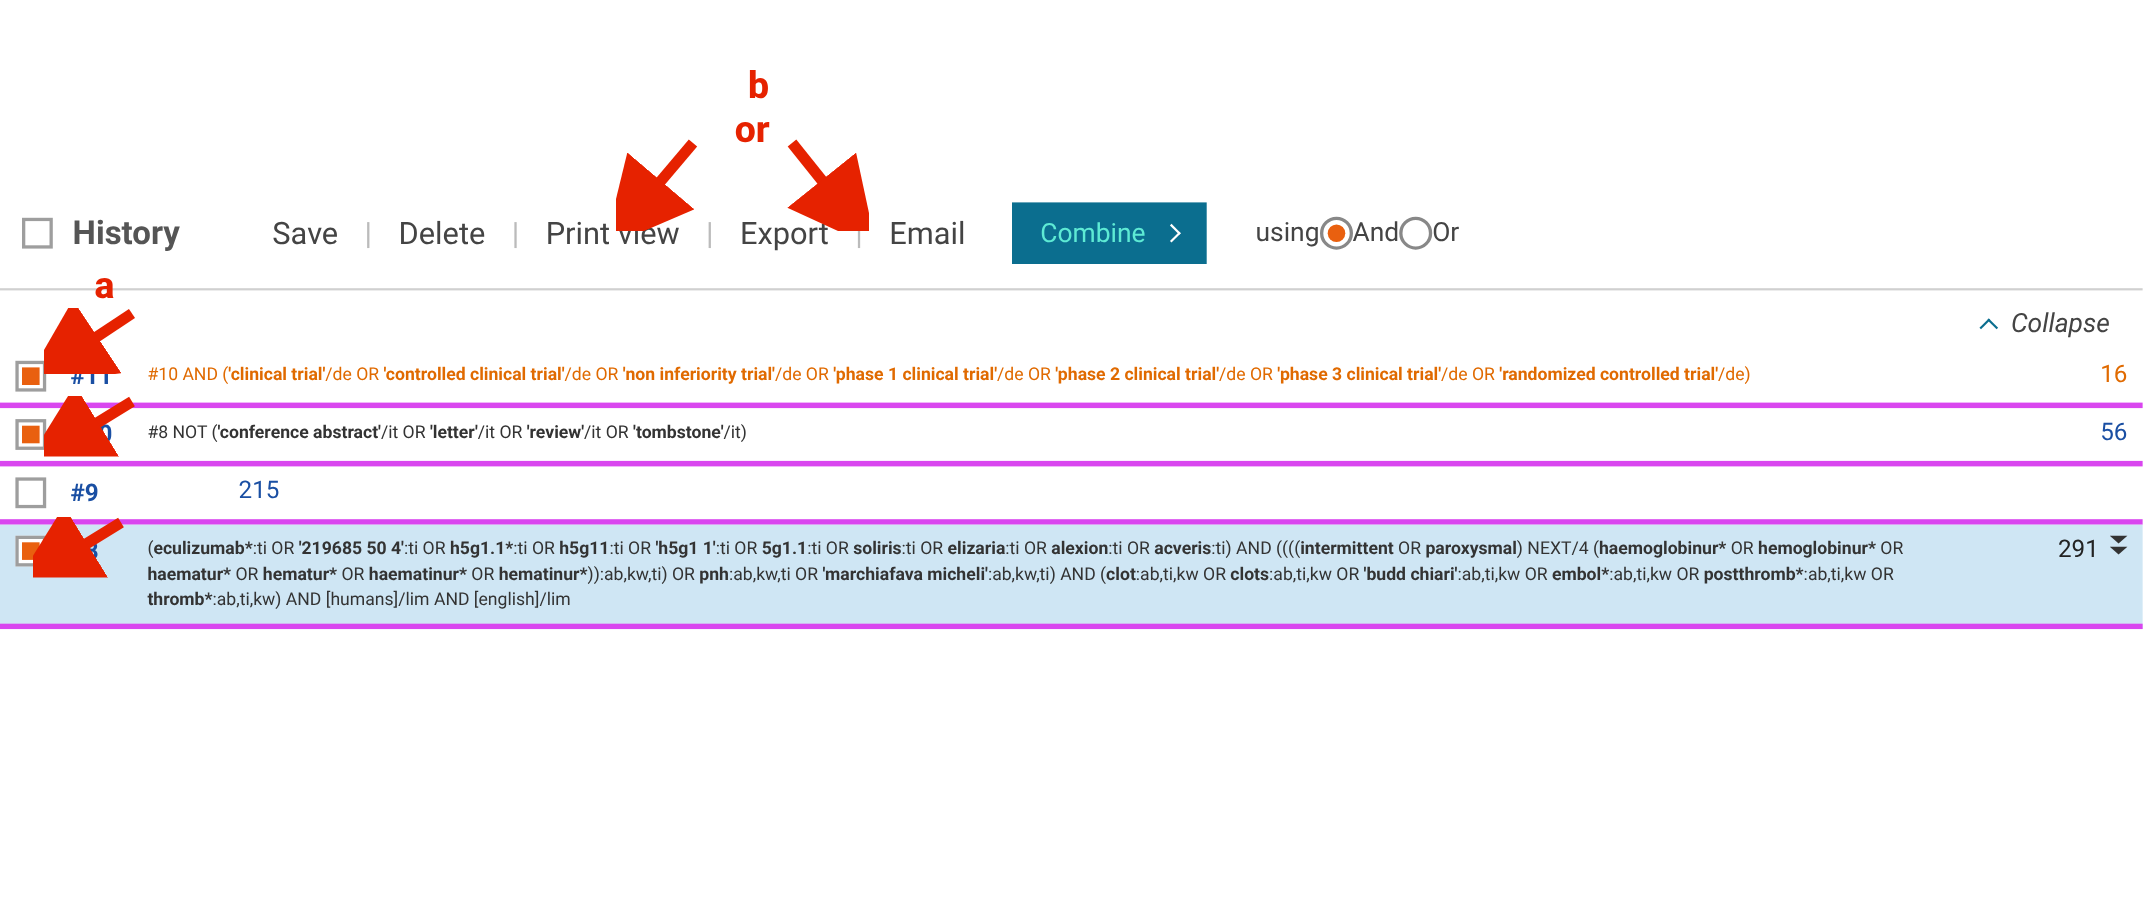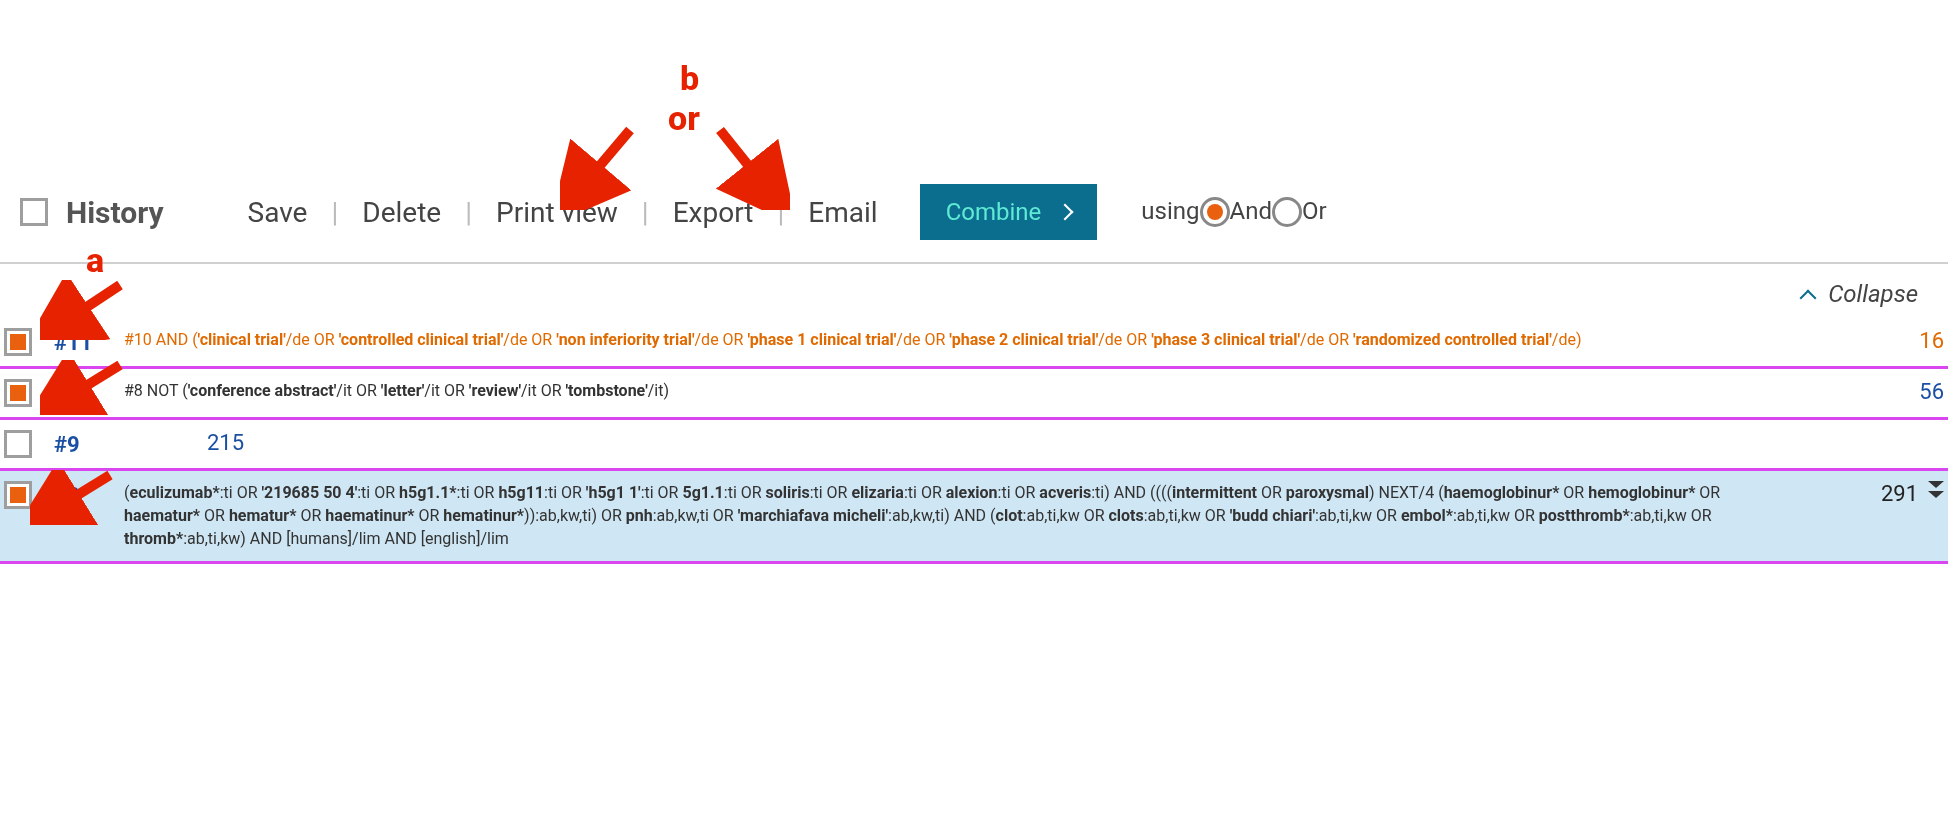--- a/index.html
+++ b/index.html
@@ -105,22 +105,22 @@
     border-left: 2px solid #0b6e8f;
     transform: rotate(45deg);
     margin-right: 8px;
     position: relative;
     top: 2px;
   }
   
   .hrow {
     display: flex;
     align-items: flex-start;
-    padding: 10px 4px;
-    border-bottom: 3px solid #d946ef;
+    padding: 10px 14px;
+    border-bottom: 5px solid #d946ef;
   }
   .hrow.highlight {
     background: #cfe6f4;
   }
   .hrow .cb {
     width: 28px; height: 28px;
     border: 3px solid #9e9e9e;
     background: #fff;
     margin-right: 22px;
     flex: 0 0 auto;

